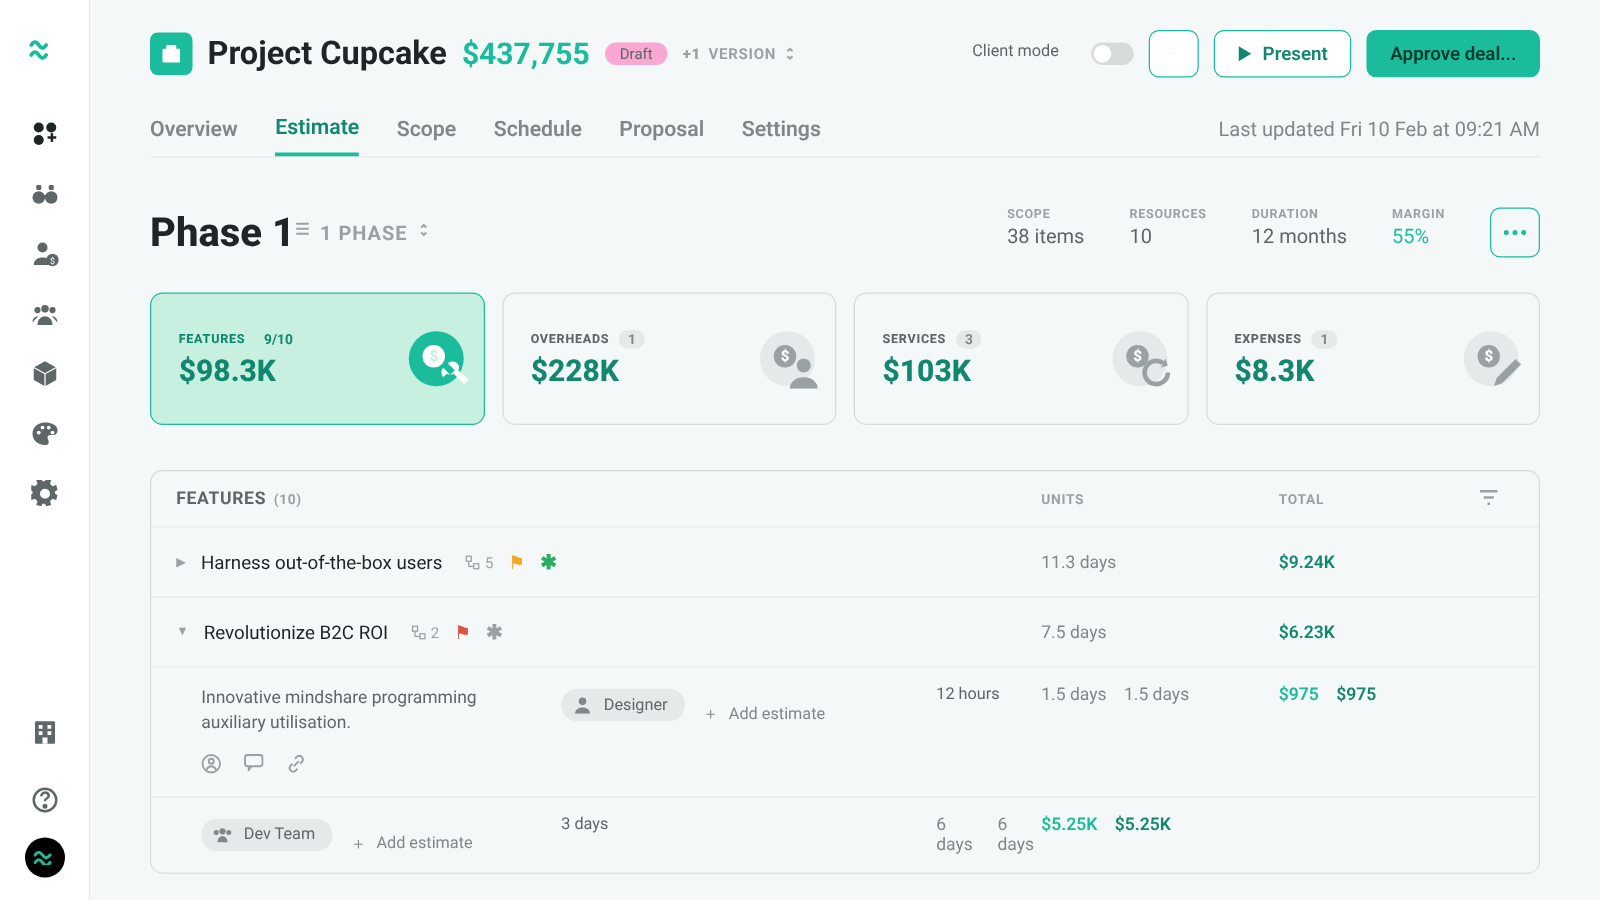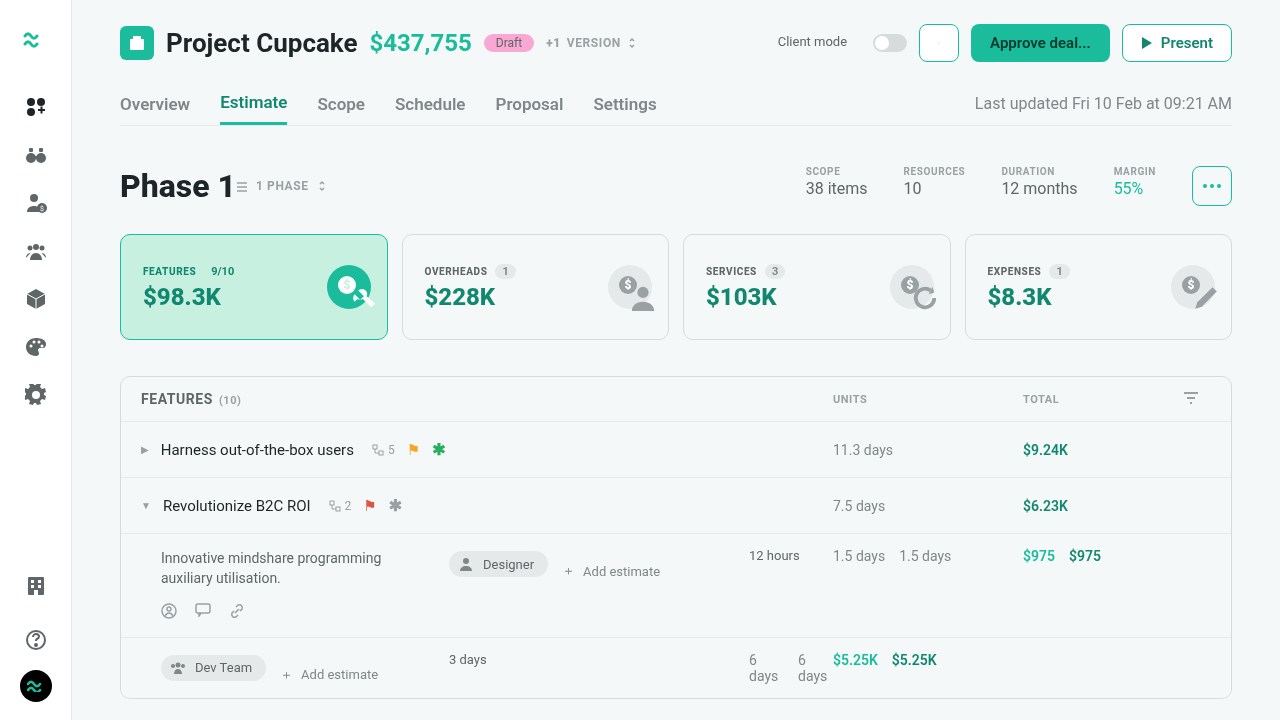--- a/index.html
+++ b/index.html
@@ -48,21 +48,21 @@
 
 .tabs{margin-top:20px;display:flex;align-items:center;border-bottom:1px solid var(--gray-100)}
 .tab{padding:10px 0;margin-right:30px;font-size:17px;font-weight:600;color:var(--gray-500);cursor:pointer}
 .tab.active{color:var(--teal-dark);border-bottom:3px solid var(--teal)}
 .updated{margin-left:auto;font-size:16px;color:var(--gray-500)}
 
 .content{flex:1;overflow-y:auto;padding:40px 48px 0}
 
 .phase-row{display:flex;align-items:center;}
 .phase-title{font-size:32px;font-weight:800}
-.phase-badge{font-size:12px;font-weight:700;letter-spacing:.05em;color:var(--gray-400);display:flex;align-items:flex-end;gap:8px}
+.phase-badge{font-size:16px;font-weight:700;letter-spacing:.05em;color:var(--gray-400);display:flex;align-items:flex-start;gap:8px}
 .phase-stats{margin-left:auto;display:flex;gap:36px}
 .stat .lbl{font-size:10px;font-weight:700;letter-spacing:.06em;color:var(--gray-400);text-transform:uppercase}
 .stat .val{font-size:16px;color:var(--gray-600);margin-top:2px}
 .stat .val.margin{color:var(--teal)}
 .more-box{width:40px;height:40px;border:1px solid var(--teal);border-radius:8px;display:flex;align-items:center;justify-content:center;color:var(--teal);cursor:pointer}
 
 .cards{margin-top:28px;display:grid;grid-template-columns:repeat(4,1fr);gap:14px}
 .card{border:1px solid var(--gray-200);border-radius:10px;padding:20px 22px;position:relative;height:106px;display:flex;flex-direction:column;justify-content:center}
 .card.active{background:var(--teal-light);border-color:var(--teal)}
 .card-head{display:flex;align-items:center;gap:8px}
@@ -219,27 +219,27 @@
             <span>Client mode</span>
             <span class="switch"></span>
           </div>
         <div class="btn btn-icon">
             <svg width="18" height="4" viewBox="0 0 18 4" fill="currentColor">
               <circle cx="2" cy="2" r="2"></circle>
               <circle cx="9" cy="2" r="2"></circle>
               <circle cx="16" cy="2" r="2"></circle>
             </svg>
           </div>
-        <div class="btn btn-primary">Approve deal...</div>
         <div class="btn btn-outline">
             <svg width="12" height="14" viewBox="0 0 12 14" fill="currentColor">
               <path d="M1 1l10 6-10 6z"></path>
             </svg>
             <span>Present</span>
           </div>
+        <div class="btn btn-primary">Approve deal...</div>
       </div>
       <div class="tabs">
         <div class="tab">Overview</div>
         <div class="tab active">Estimate</div>
         <div class="tab">Scope</div>
         <div class="tab">Schedule</div>
         <div class="tab">Proposal</div>
         <div class="tab">Settings</div>
         <div class="updated">Last updated Fri 10 Feb at 09:21 AM</div>
       </div>

